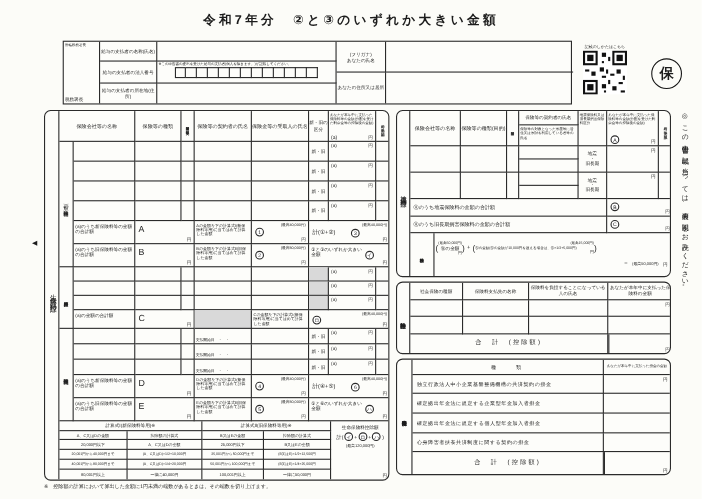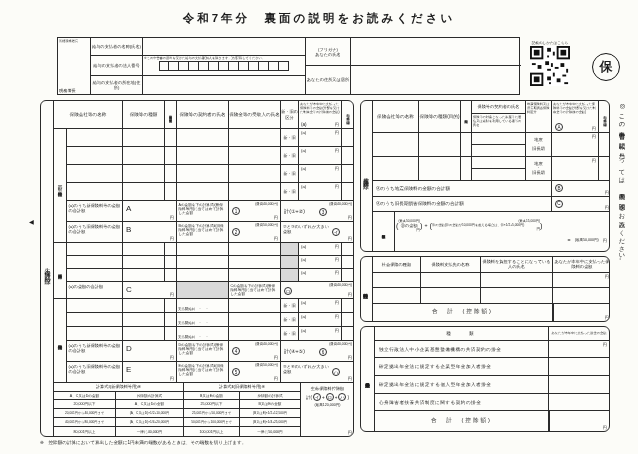--- a/index.html
+++ b/index.html
@@ -32,21 +32,21 @@
 .numbox{width:10px;height:10px;border:1px solid #2b2b2b;border-left:none;flex:none}
 .numbox.first{border-left:1px solid #2b2b2b}
 .title{position:absolute;left:0;top:11px;width:638px;text-align:center;font-size:11.5px;
  font-weight:bold;letter-spacing:3px}
 </style>
 </head>
 <body>
 
 <div class="page">
 
-  <div class="title">令和7年分　裏面の説明をお読みください</div>
+  <div class="title">令和7年分　②と③のいずれか大きい金額</div>
 
   <div class="abs r" style="left:57px;top:37px;width:463px;height:58px;border:1.2px solid #2b2b2b;background:#fdfdfa">
     <div class="c col nbb" style="width:33px">
       <span class="f3" style="padding:1px">所轄税務署長</span>
       <span class="f4" style="margin-top:auto;padding:1px">税務署長</span>
     </div>
     <div class="col" style="width:215px">
       <div class="r" style="height:19px">
         <div class="c hc f4" style="width:52px">給与の支払者の名称(氏名)</div>
         <div class="c" style="width:163px"></div>

